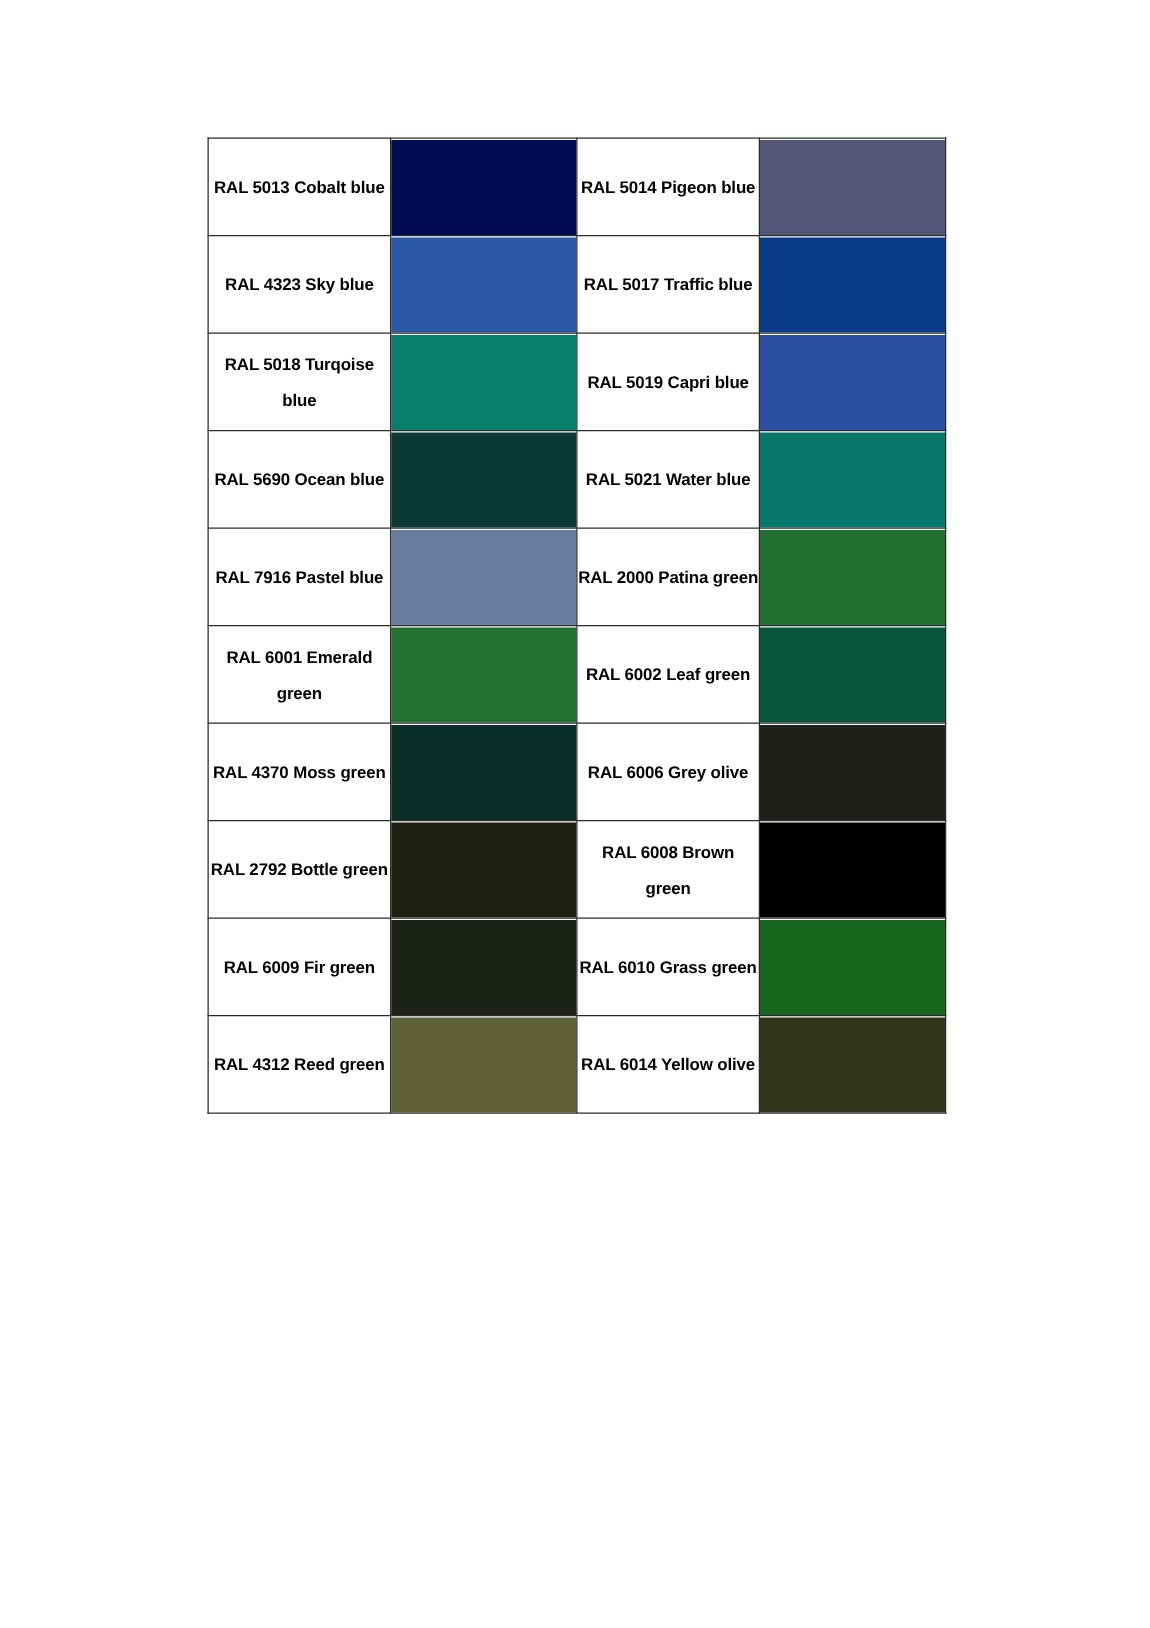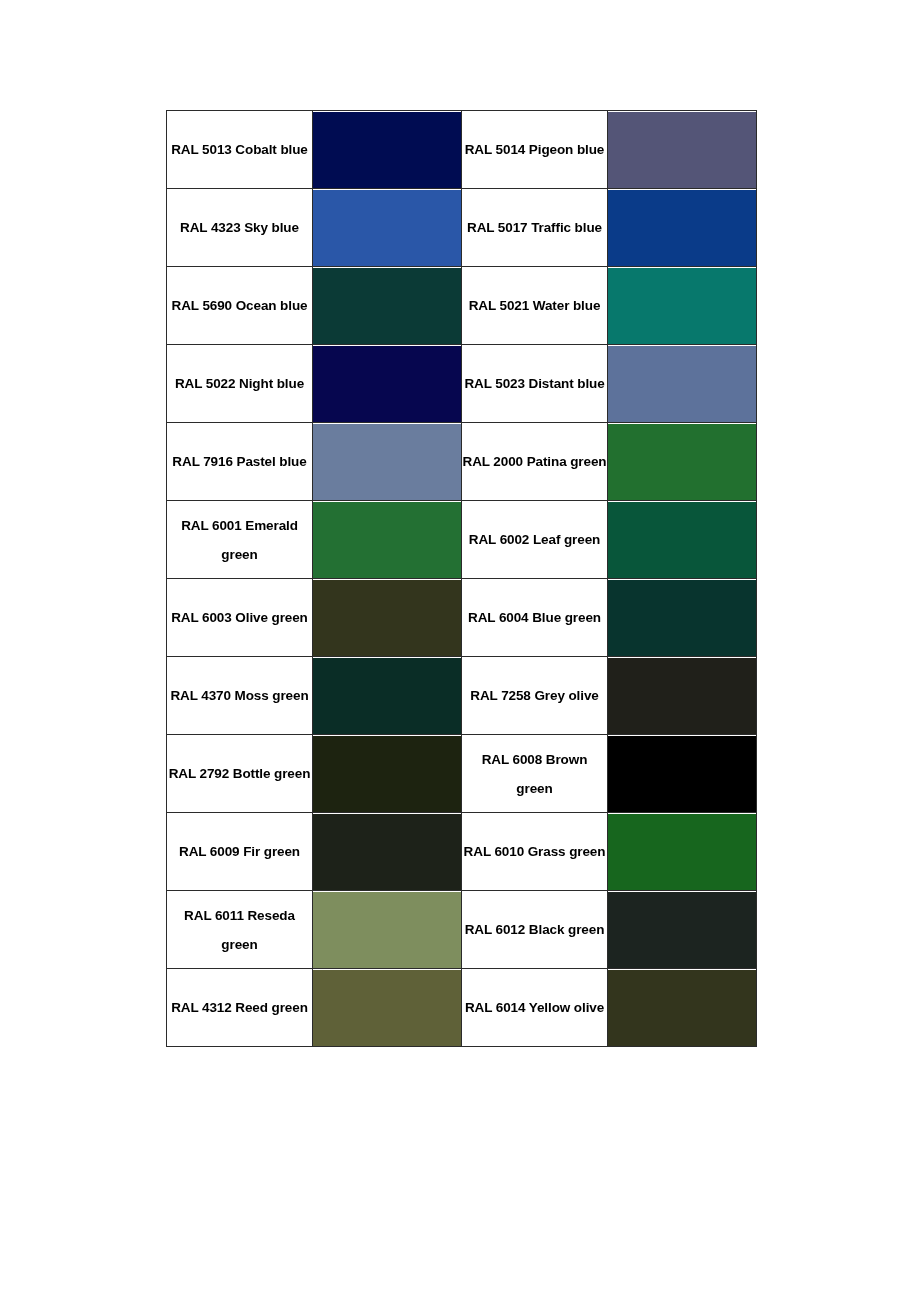--- a/index.html
+++ b/index.html
@@ -91,37 +91,37 @@
           <td class="name-cell">RAL 4323 Sky blue</td>
           <td class="swatch-cell">
             <span class="swatch-fill" style="background-color: rgb(42, 87, 168);"></span>
           </td>
           <td class="name-cell">RAL 5017 Traffic blue</td>
           <td class="swatch-cell">
             <span class="swatch-fill" style="background-color: rgb(10, 59, 137);"></span>
           </td>
         </tr>
         <tr>
+          <td class="name-cell">RAL 5018 Turqoise blue</td>
+          <td class="swatch-cell">
+            <span class="swatch-fill" style="background-color: rgb(9, 128, 110);"></span>
+          </td>
+          <td class="name-cell">RAL 5019 Capri blue</td>
+          <td class="swatch-cell">
+            <span class="swatch-fill" style="background-color: rgb(43, 79, 162);"></span>
+          </td>
+        </tr>
+        <tr>
           <td class="name-cell">RAL 5690 Ocean blue</td>
           <td class="swatch-cell">
             <span class="swatch-fill" style="background-color: rgb(11, 58, 54);"></span>
           </td>
           <td class="name-cell">RAL 5021 Water blue</td>
           <td class="swatch-cell">
             <span class="swatch-fill" style="background-color: rgb(7, 120, 108);"></span>
-          </td>
-        </tr>
-        <tr>
-          <td class="name-cell">RAL 5022 Night blue</td>
-          <td class="swatch-cell">
-            <span class="swatch-fill" style="background-color: rgb(6, 6, 79);"></span>
-          </td>
-          <td class="name-cell">RAL 5023 Distant blue</td>
-          <td class="swatch-cell">
-            <span class="swatch-fill" style="background-color: rgb(93, 114, 155);"></span>
           </td>
         </tr>
         <tr>
           <td class="name-cell">RAL 7916 Pastel blue</td>
           <td class="swatch-cell">
             <span class="swatch-fill" style="background-color: rgb(106, 125, 158);"></span>
           </td>
           <td class="name-cell">RAL 2000 Patina green</td>
           <td class="swatch-cell">
             <span class="swatch-fill" style="background-color: rgb(34, 112, 47);"></span>
@@ -131,35 +131,25 @@
           <td class="name-cell">RAL 6001 Emerald green</td>
           <td class="swatch-cell">
             <span class="swatch-fill" style="background-color: rgb(35, 112, 51);"></span>
           </td>
           <td class="name-cell">RAL 6002 Leaf green</td>
           <td class="swatch-cell">
             <span class="swatch-fill" style="background-color: rgb(8, 86, 58);"></span>
           </td>
         </tr>
         <tr>
-          <td class="name-cell">RAL 6003 Olive green</td>
-          <td class="swatch-cell">
-            <span class="swatch-fill" style="background-color: rgb(51, 53, 29);"></span>
-          </td>
-          <td class="name-cell">RAL 6004 Blue green</td>
-          <td class="swatch-cell">
-            <span class="swatch-fill" style="background-color: rgb(8, 52, 46);"></span>
-          </td>
-        </tr>
-        <tr>
           <td class="name-cell">RAL 4370 Moss green</td>
           <td class="swatch-cell">
             <span class="swatch-fill" style="background-color: rgb(10, 45, 38);"></span>
           </td>
-          <td class="name-cell">RAL 7258 Grey olive</td>
+          <td class="name-cell">RAL 6006 Grey olive</td>
           <td class="swatch-cell">
             <span class="swatch-fill" style="background-color: rgb(32, 32, 26);"></span>
           </td>
         </tr>
         <tr>
           <td class="name-cell">RAL 2792 Bottle green</td>
           <td class="swatch-cell">
             <span class="swatch-fill" style="background-color: rgb(29, 35, 16);"></span>
           </td>
           <td class="name-cell">RAL 6008 Brown green</td>
@@ -171,30 +161,20 @@
           <td class="name-cell">RAL 6009 Fir green</td>
           <td class="swatch-cell">
             <span class="swatch-fill" style="background-color: rgb(29, 34, 25);"></span>
           </td>
           <td class="name-cell">RAL 6010 Grass green</td>
           <td class="swatch-cell">
             <span class="swatch-fill" style="background-color: rgb(23, 102, 30);"></span>
           </td>
         </tr>
         <tr>
-          <td class="name-cell">RAL 6011 Reseda green</td>
-          <td class="swatch-cell">
-            <span class="swatch-fill" style="background-color: rgb(126, 142, 94);"></span>
-          </td>
-          <td class="name-cell">RAL 6012 Black green</td>
-          <td class="swatch-cell">
-            <span class="swatch-fill" style="background-color: rgb(28, 36, 32);"></span>
-          </td>
-        </tr>
-        <tr>
           <td class="name-cell">RAL 4312 Reed green</td>
           <td class="swatch-cell">
             <span class="swatch-fill" style="background-color: rgb(95, 97, 56);"></span>
           </td>
           <td class="name-cell">RAL 6014 Yellow olive</td>
           <td class="swatch-cell">
             <span class="swatch-fill" style="background-color: rgb(51, 53, 29);"></span>
           </td>
         </tr>
       </tbody>

